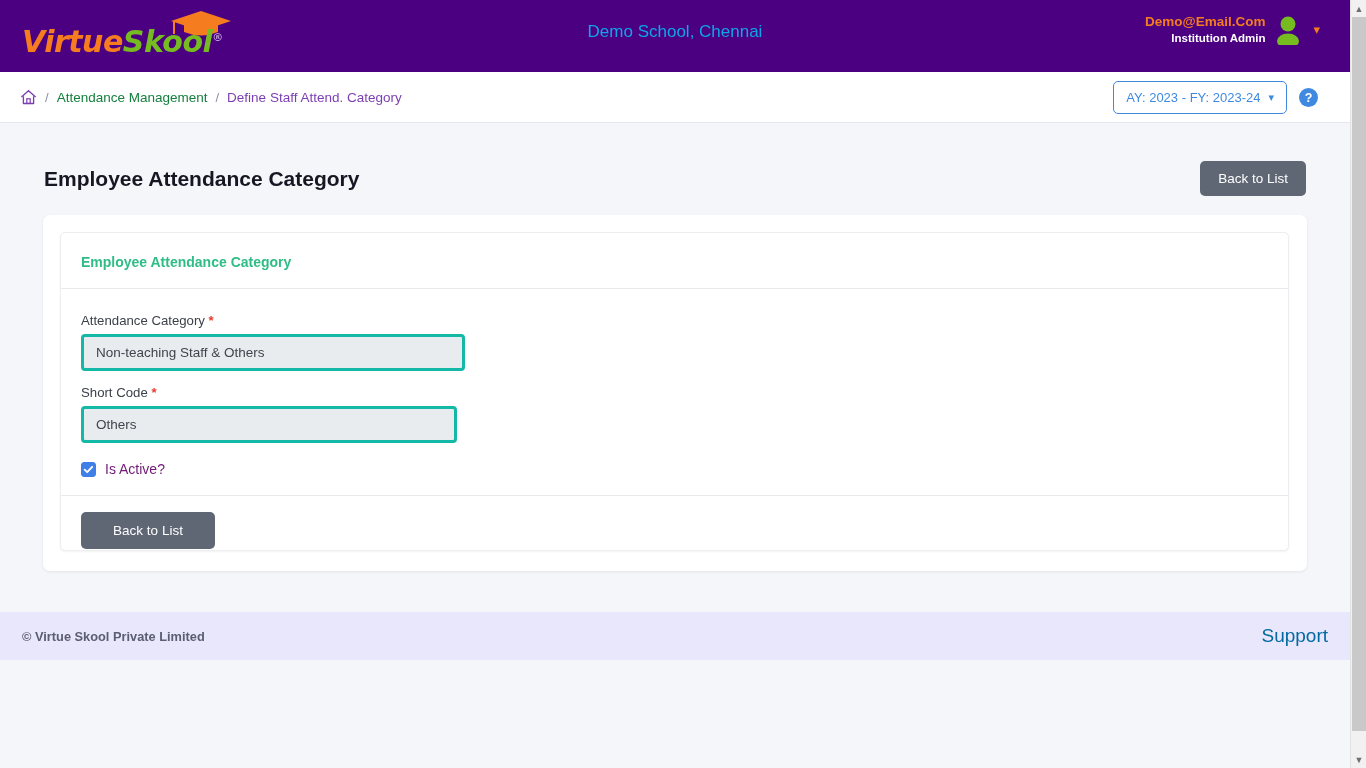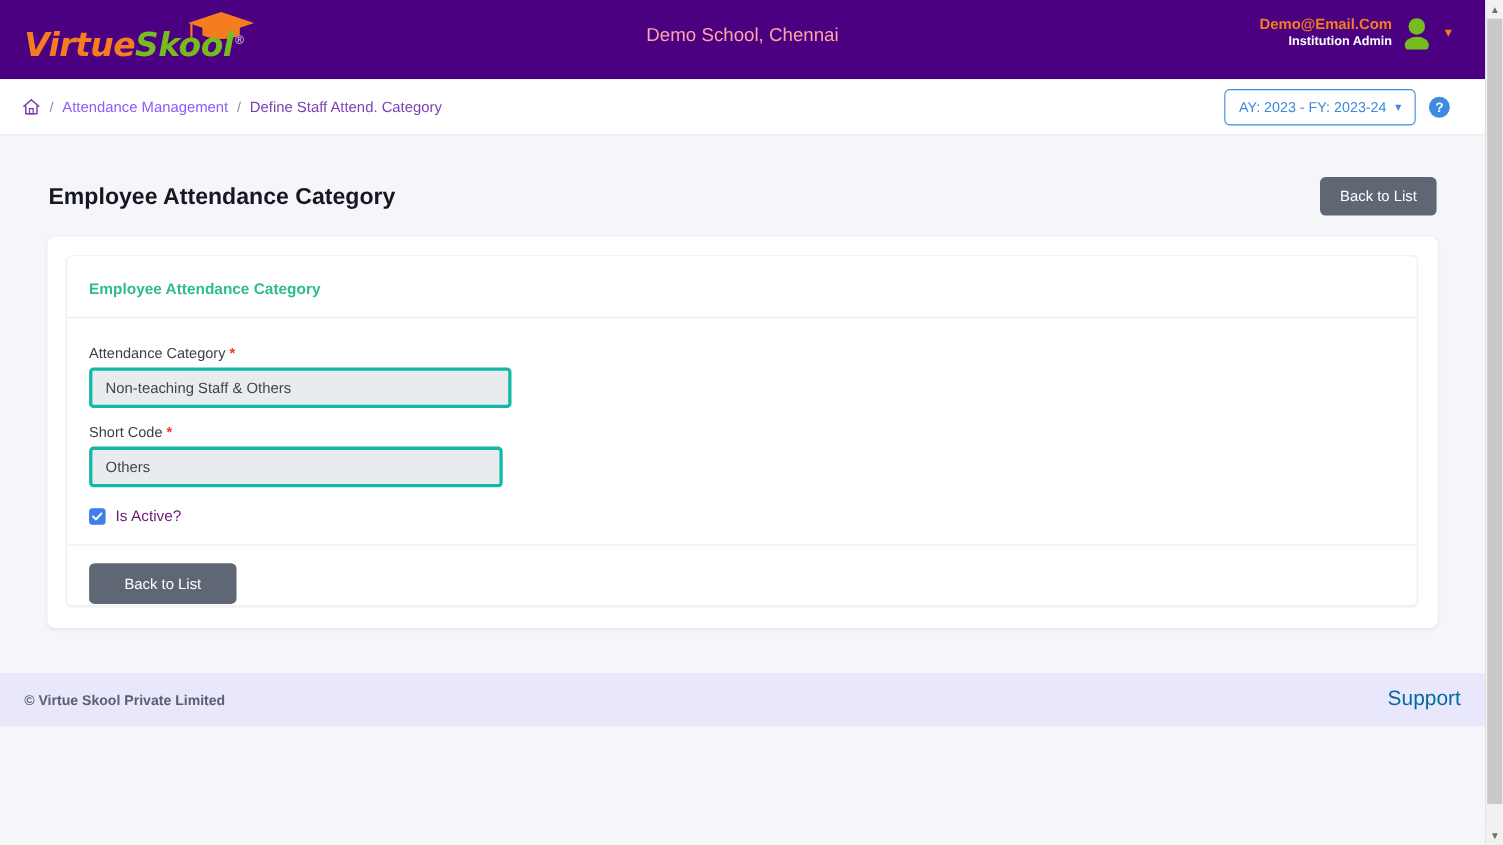--- a/index.html
+++ b/index.html
@@ -64,21 +64,21 @@
     left: 148px;
     top: 2px;
     width: 62px;
     height: 26px;
   }
   .school-title {
     position: absolute;
     left: 0; right: 0;
     top: 22px;
     text-align: center;
-    color: #fca5a5;
+    color: #0ea5e9;
     font-size: 17px;
     font-weight: 400;
     pointer-events: none;
   }
   .user-block {
     position: absolute;
     right: 30px;
     top: 14px;
     display: flex;
     align-items: center;
@@ -117,21 +117,21 @@
   }
   .crumbs {
     display: flex;
     align-items: center;
     gap: 8px;
     font-size: 13.5px;
   }
   .home-icon { width: 17px; height: 17px; display: block; margin-top:1px; }
   .crumb-sep { color: #8d8da5; font-size: 13px; }
   .crumb-link {
-    color: #8b5cf6;
+    color: #15803d;
     text-decoration: none;
     font-size: 13.5px;
   }
   .crumb-current { color: #7b3fb3; font-size: 13.5px; }
   .crumb-right {
     position: absolute;
     right: 32px;
     top: 0;
     height: 51px;
     display: flex;

